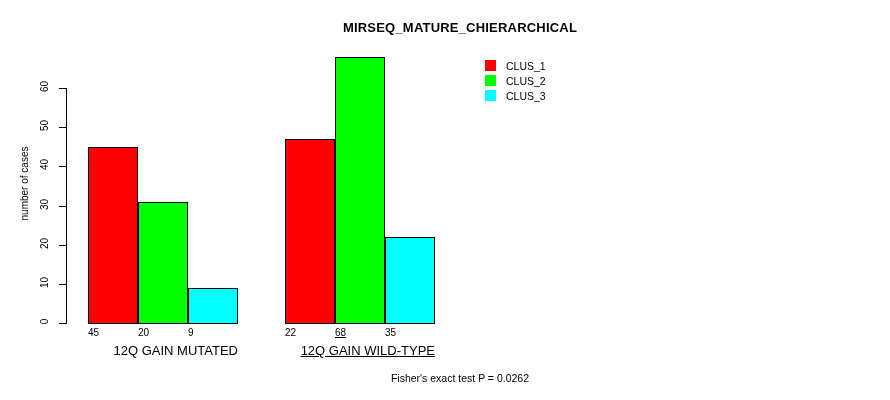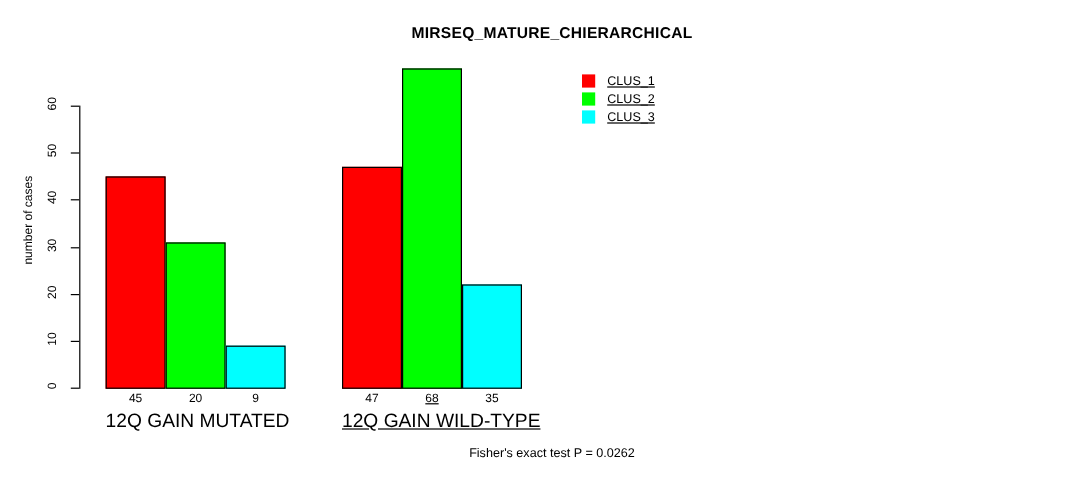--- a/index.html
+++ b/index.html
@@ -90,44 +90,42 @@
     box-sizing: border-box;
     border: 1px solid #000000;
     bottom: auto;
   }
 
   
   .bar-value-label {
     position: absolute;
     top: 327px;
     font-size: 10px;
-    text-align: center;
     white-space: nowrap;
   }
 
   
   .group-label {
     position: absolute;
     top: 343px;
-    font-size: 16px;
-    text-align: center;
+    font-size: 13px;
+    text-align: right;
     white-space: nowrap;
   }
 
   
   #legend {
     position: absolute;
     left: 485px;
     top: 60px;
   }
   .legend-row {
     display: flex;
-    align-items: center;
+    align-items: flex-start;
     height: 15px;
-    text-decoration: underline;
   }
   .legend-swatch {
     width: 11px;
     height: 11px;
     flex: 0 0 auto;
   }
   .legend-text {
     margin-left: 10px;
     font-size: 10.5px;
     white-space: nowrap;
@@ -179,21 +177,21 @@
       <div class="bar" style="left: 285px; top: 138.917px; width: 50px; height: 185.083px; background: rgb(255, 0, 0);"></div>
       <div class="bar" style="left: 335px; top: 56.6667px; width: 50px; height: 267.333px; background: rgb(0, 255, 0);"></div>
       <div class="bar" style="left: 385px; top: 236.833px; width: 50px; height: 87.1667px; background: rgb(0, 255, 255);"></div>
     </div>
 
   <div id="labels-layer">
       <div class="bar-value-label" style="left: 88px; width: 50px;">45</div>
       <div class="bar-value-label" style="left: 138px; width: 50px;">20</div>
       <div class="bar-value-label" style="left: 188px; width: 50px;">9</div>
       <div class="group-label" style="left: 88px; width: 150px;">12Q GAIN MUTATED</div>
-      <div class="bar-value-label" style="left: 285px; width: 50px;">47</div>
+      <div class="bar-value-label" style="left: 285px; width: 50px;">22</div>
       <div class="bar-value-label" style="left: 335px; width: 50px; text-decoration: underline;">68</div>
       <div class="bar-value-label" style="left: 385px; width: 50px;">35</div>
       <div class="group-label" style="left: 285px; width: 150px; text-decoration: underline;">12Q GAIN WILD-TYPE</div>
     </div>
 
   <div id="legend">
       <div class="legend-row">
         <span class="legend-swatch" style="background: rgb(255, 0, 0);"></span>
         <span class="legend-text">CLUS_1</span>
       </div>

